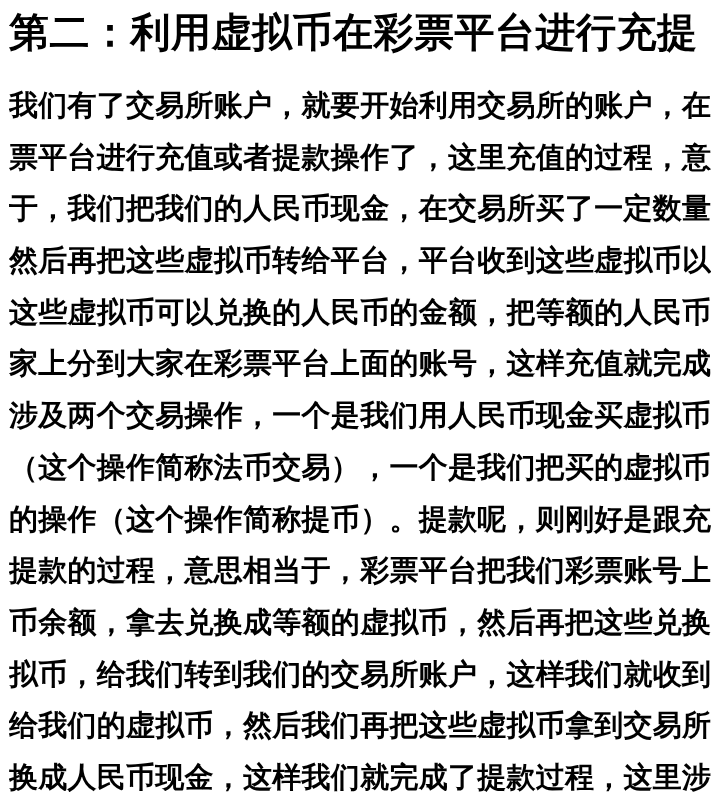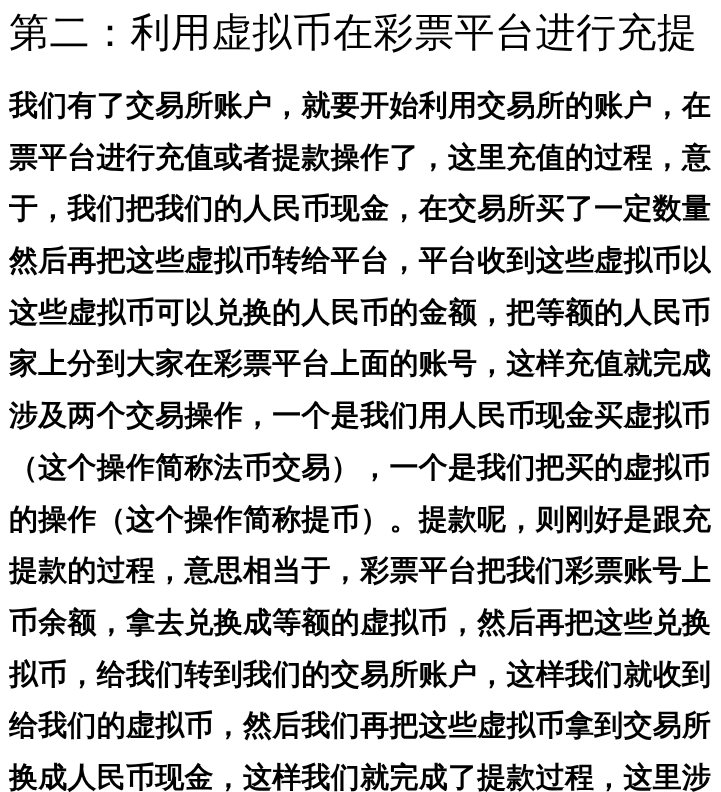--- a/index.html
+++ b/index.html
@@ -17,21 +17,21 @@
     box-sizing: border-box;
     width: 721px;
     height: 792px;
     padding: 8px 10px 0 9px;
     color: #000000;
   }
   .doc-title {
     margin: 0;
     font-size: 40px;
     line-height: 48px;
-    font-weight: 400;
+    font-weight: 700;
     color: #000000;
     letter-spacing: 0.5px;
     white-space: nowrap;
   }
   .doc-body {
     margin-top: 24px;
   }
   .doc-line {
     height: 51.7px;
     line-height: 51.7px;

